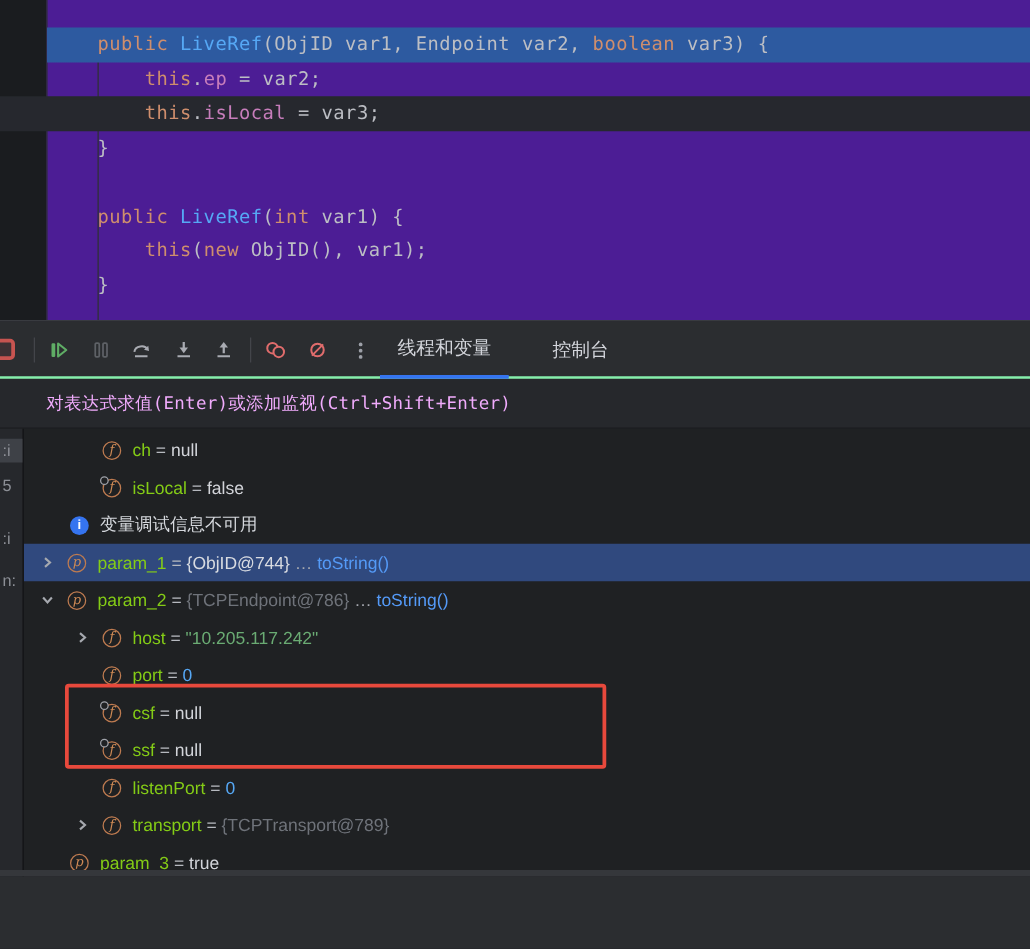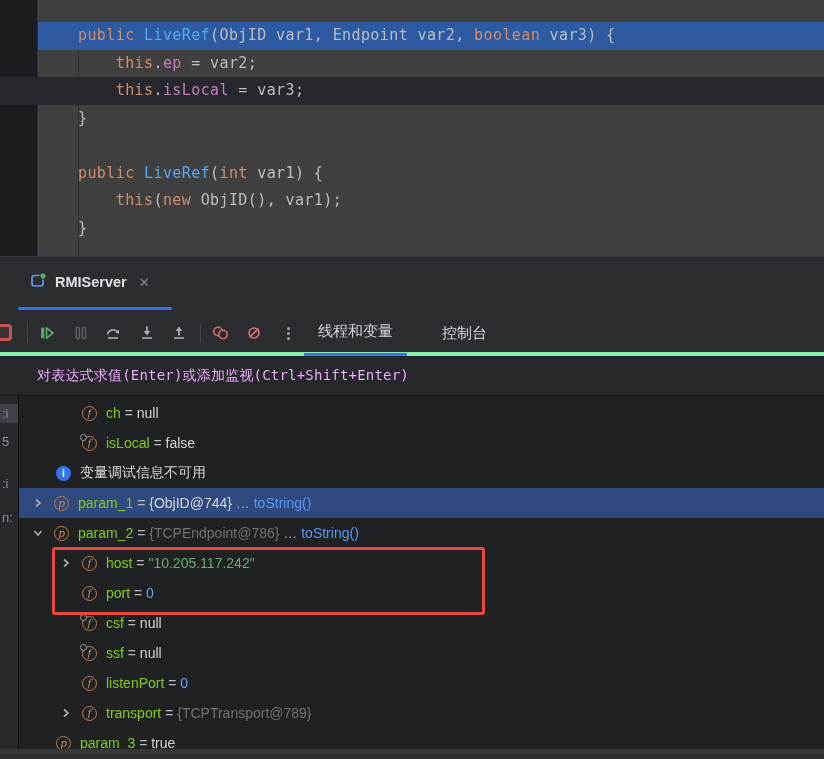--- a/index.html
+++ b/index.html
@@ -3,21 +3,21 @@
 <meta charset="utf-8">
 <style>
   html,body{margin:0;padding:0;}
   body{
     width:824px;height:759px;overflow:hidden;position:relative;
     background:#1E1F22;
     font-family:"Liberation Sans","DejaVu Sans",sans-serif;
     -webkit-font-smoothing:antialiased;
   }
   
-  .editor{position:absolute;left:0;top:0;width:824px;height:312px;overflow:hidden;background:#404040;}
+  .editor{position:absolute;left:0;top:0;width:824px;height:312px;overflow:hidden;background:#4c1d95;}
   .gutter-col{position:absolute;left:0;top:0;width:37px;height:256px;background:#1A1C1F;}
   .gutter-divider{position:absolute;left:37px;top:0;width:1px;height:256px;background:#2A2C30;}
   .indent-guide{position:absolute;left:78px;top:48px;width:1px;height:208px;background:#2E3135;}
   .code-lines{position:absolute;left:0;top:22px;width:824px;}
   .code-line{
     height:27.5px;line-height:27.5px;white-space:pre;padding-left:78px;
     font-family:"DejaVu Sans Mono","Liberation Mono",monospace;
     font-size:15px;letter-spacing:0.4px;color:#BCBEC4;position:relative;z-index:2;
   }
   .code-line.exec{background:linear-gradient(to right,transparent 38px,#2D5AA0 38px);}
@@ -29,21 +29,21 @@
 
   
   .debug-panel{position:absolute;left:0;top:256px;width:824px;height:503px;background:#2B2D30;border-top:1px solid #393B40;box-sizing:border-box;}
   
   .session-row{position:relative;height:53px;}
   .session-tab{position:absolute;left:20px;top:0;height:50px;display:flex;align-items:center;padding:0 10px 0 10px;cursor:pointer;}
   .session-tab .tab-label{color:#DFE1E5;font-size:14.5px;font-weight:700;margin:0 10px 0 8px;}
   .session-underline{position:absolute;left:18px;top:50px;width:154px;height:3px;background:#3574F0;border-radius:2px;}
   .close-x{color:#868A91;font-size:13px;line-height:13px;padding:2px;}
   
-  .toolbar{position:relative;height:46px;background:#2B2D30;border-bottom:4px solid #86efac;box-sizing:border-box;}
+  .toolbar{position:relative;height:46px;background:#2B2D30;border-bottom:2px solid #86efac;box-sizing:border-box;}
   .tb-btn{position:absolute;top:15px;width:16px;height:16px;cursor:pointer;}
   .tb-sep{position:absolute;top:13px;width:1px;height:20px;background:#43454A;}
   .stop-btn{position:absolute;left:-5px;top:14px;width:17px;height:17px;border:3px solid #C75450;border-radius:4px;background:rgba(199,84,80,0.12);box-sizing:border-box;}
   .kebab{position:absolute;left:281px;top:13px;width:14px;height:20px;display:flex;flex-direction:column;align-items:center;justify-content:center;gap:2px;cursor:pointer;}
   .kebab i{width:3px;height:3px;border-radius:50%;background:#9DA0A8;display:block;}
   .view-tab{position:absolute;top:0;height:46px;display:flex;align-items:center;color:#D3D5DB;font-size:15px;cursor:pointer;box-sizing:border-box;padding:0 14px;}
   .view-tab.active{border-bottom:3px solid #3574F0;}
   
   .watch-row{height:40px;background:#26282C;border-bottom:1px solid #1A1B1F;display:flex;align-items:center;box-sizing:border-box;cursor:text;}
   .watch-placeholder{margin-left:37px;color:#f0abfc;font-size:14px;font-family:"DejaVu Sans Mono","Liberation Mono",monospace;letter-spacing:0.2px;}
@@ -89,33 +89,20 @@
       <div class="code-line"><span class="seg-kw">public </span><span class="seg-method">LiveRef</span><span class="seg-plain">(</span><span class="seg-kw">int</span><span class="seg-plain"> var1) {</span></div>
       <div class="code-line"><span class="seg-plain">    </span><span class="seg-kw">this</span><span class="seg-plain">(</span><span class="seg-kw">new</span><span class="seg-plain"> ObjID(), var1);</span></div>
       <div class="code-line"><span class="seg-plain">}</span></div>
     </div>
   <div class="gutter-divider"></div>
   <div class="indent-guide"></div>
 </div>
 
 <div class="debug-panel">
 
-  <div class="session-row">
-    <div class="session-tab">
-      <span>
-        <svg width="17" height="17" viewBox="0 0 17 17">
-          <rect x="2" y="3.5" width="11" height="10.5" rx="2.5" fill="none" stroke="#6B9BFA" stroke-width="1.6"></rect>
-          <circle cx="13" cy="4" r="3.2" fill="#59A869" stroke="#2B2D30" stroke-width="1"></circle>
-        </svg>
-      </span>
-      <span class="tab-label">RMIServer</span>
-      <span class="close-x">✕</span>
-    </div>
-    <div class="session-underline"></div>
-  </div>
 
   <div class="toolbar">
     <div class="stop-btn" title=""></div>
     <div class="tb-sep" style="left:27px"></div>
 
     <div class="tb-btn" style="left:39px">
       <svg width="16" height="16" viewBox="0 0 16 16">
         <rect x="2.2" y="2.5" width="3" height="11" rx="1" fill="#5FAD65"></rect>
         <polygon points="7.5,2.8 14,8 7.5,13.2" fill="none" stroke="#5FAD65" stroke-width="1.7" stroke-linejoin="round"></polygon>
       </svg>

